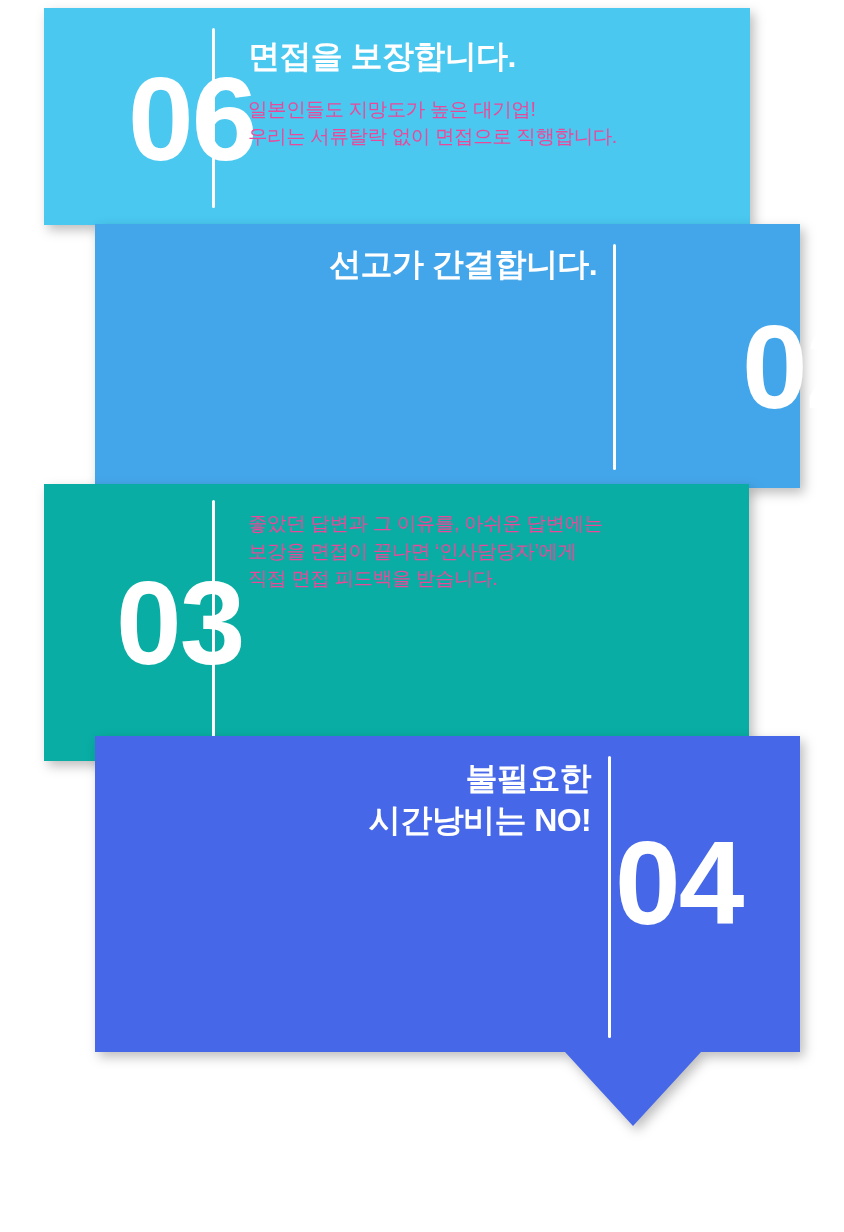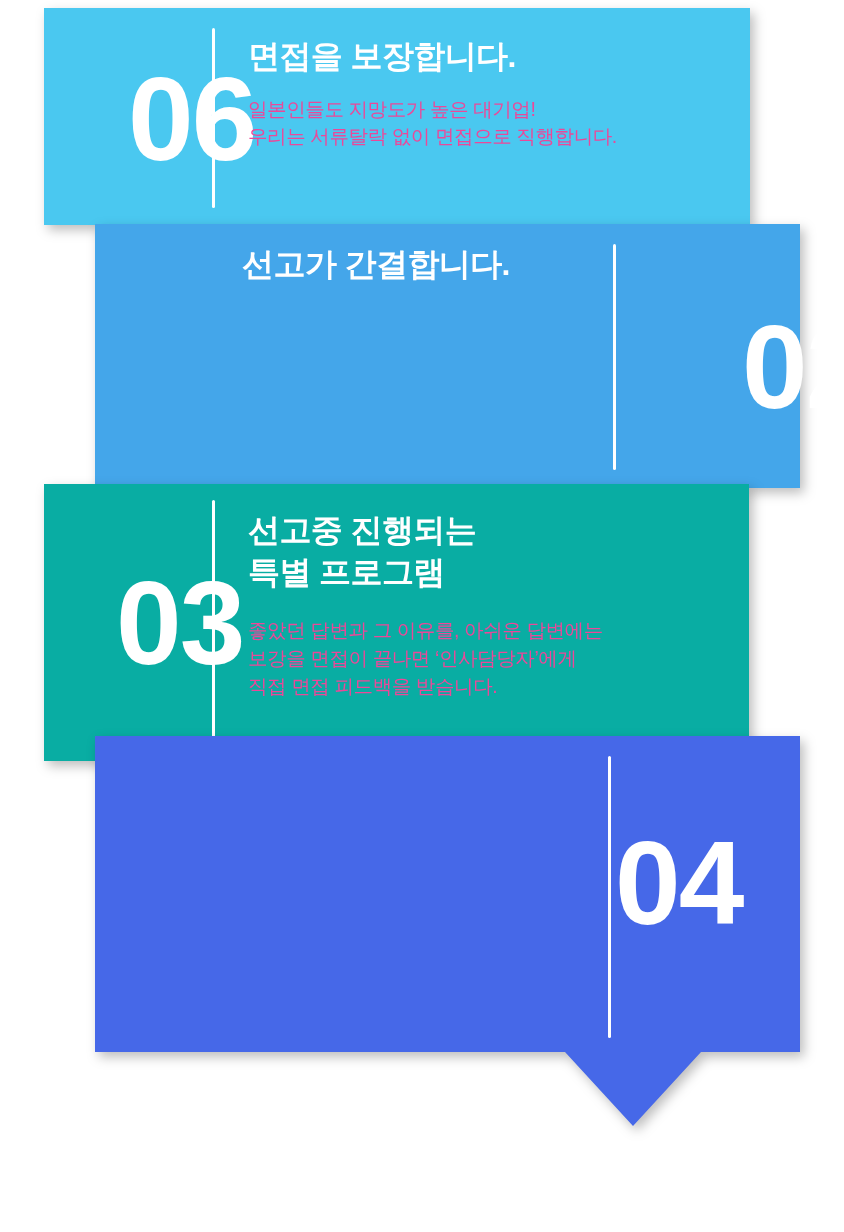--- a/index.html
+++ b/index.html
@@ -104,21 +104,21 @@
   #card-1 .num      { left: 84px;  top: 52px;  }
   #card-1 .divider  { left: 168px; top: 20px;  height: 180px; }
   #card-1 .textblock{ left: 204px; top: 28px;  width: 470px; }
   #card-1 .headline { margin-bottom: 18px; }
 
   
   #card-2 { left: 95px;  top: 224px; width: 705px; height: 332px; }
   #card-2 .num      { left: 647px; top: 84px;  }
   #card-2 .divider  { left: 518px; top: 20px;  height: 226px; }
   #card-2 .textblock{ left: 60px;  top: 20px;  width: 442px; }
-  #card-2 .headline { margin-bottom: 14px; text-align: center; }
+  #card-2 .headline { margin-bottom: 14px; }
 
   
   #card-3 { left: 44px;  top: 484px; width: 705px; height: 342px; }
   #card-3 .num      { left: 72px;  top: 80px;  }
   #card-3 .divider  { left: 168px; top: 16px;  height: 260px; }
   #card-3 .textblock{ left: 204px; top: 26px;  width: 490px; }
   #card-3 .headline { margin-bottom: 24px; }
 
   
   #card-4 { left: 95px;  top: 736px; width: 705px; height: 390px; }
@@ -167,36 +167,36 @@
   <div class="card" id="card-3" style="z-index: 30;">
     <div class="card-body">
       <svg class="card-shape" viewBox="0 0 705 342" preserveAspectRatio="none">
         <polygon id="shape-3" points="0,0 705,0 705,277 236,277 168,342 100,277 0,277" fill="#09ADA3"></polygon>
       </svg>
     </div>
     <div class="card-content">
       <div class="num">03</div>
       <div class="divider"></div>
       <div class="textblock align-left">
-        <p class="headline">선고중 진행되는
-특별 프로그램</p>
         <p class="body-lines">좋았던 답변과 그 이유를, 아쉬운 답변에는
 보강을 면접이 끝나면 ‘인사담당자’에게
 직접 면접 피드백을 받습니다.</p>
       </div>
     </div>
   </div>
 
   <div class="card" id="card-4" style="z-index: 40;">
     <div class="card-body">
       <svg class="card-shape" viewBox="0 0 705 390" preserveAspectRatio="none">
         <polygon id="shape-4" points="0,0 705,0 705,316 606,316 538,390 470,316 0,316" fill="#4668E8"></polygon>
       </svg>
     </div>
     <div class="card-content">
       <div class="num">04</div>
       <div class="divider"></div>
       <div class="textblock align-right">
+        <p class="headline">불필요한
+시간낭비는 NO!</p>
       </div>
     </div>
   </div>
 
 </div>
 
 </body></html>

